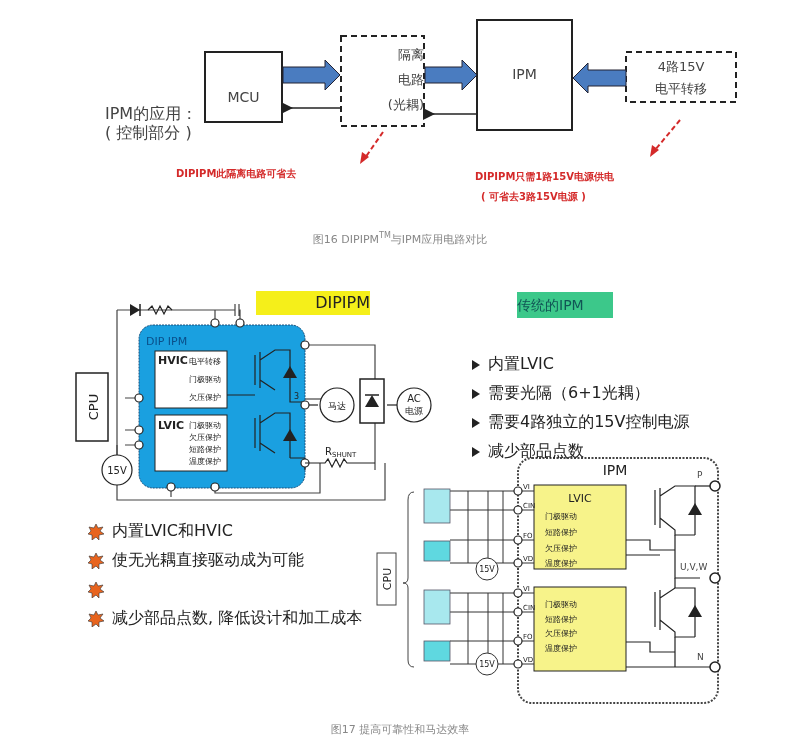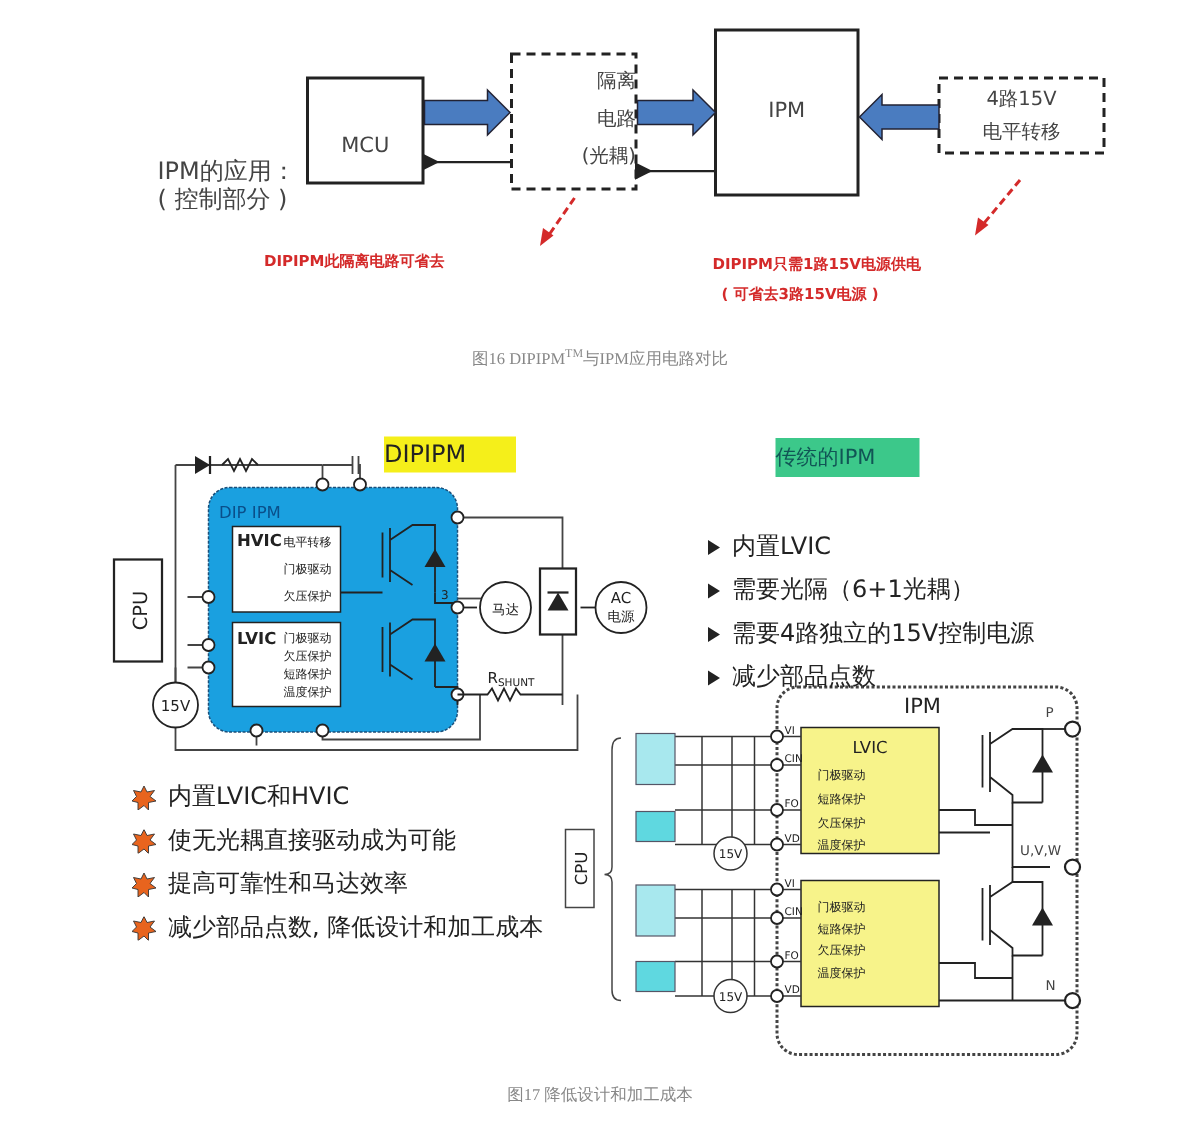--- a/index.html
+++ b/index.html
@@ -1,19 +1,19 @@
 <!DOCTYPE html>
 <html><head>
 <meta charset="utf-8">
 <style>
   html,body{margin:0;padding:0;background:#fff;}
   body{width:800px;height:750px;position:relative;overflow:hidden;font-family:"DejaVu Sans","Liberation Sans",sans-serif;color:#333;}
   .abs{position:absolute;}
   svg text{font-family:"DejaVu Sans","Liberation Sans",sans-serif;}
-  .cap{font-size:11px;color:#888;text-align:center;width:800px;left:0;font-family:Liberation Serif, serif;}
+  .cap{font-size:11px;color:#888;text-align:center;width:800px;left:0;}
   .red{color:#d42a2a;font-weight:bold;font-size:10px;}
   .bullet-list{font-size:16px;color:#222;}
   .bl-item{height:29px;display:flex;align-items:center;}
   .tri{display:inline-block;width:0;height:0;border-top:5px solid transparent;border-bottom:5px solid transparent;border-left:8px solid #222;margin-right:8px;}
   .star{display:inline-block;width:16px;height:16px;margin-right:8px;}
 </style>
 </head>
 <body>
 
 <div class="abs" style="left:105px;top:68px;font-size:16px;line-height:19px;color:#444;margin-top:36px;">
@@ -64,21 +64,21 @@
 </div>
 <div class="abs red" style="left:176px;top:167px;">DIPIPM此隔离电路可省去</div>
 <div class="abs red" style="left:475px;top:167px;line-height:20px;">
   <div>DIPIPM只需1路15V电源供电</div>
   <div style="padding-left:6px;">( 可省去3路15V电源 )</div>
 </div>
 <div class="abs cap" style="top:231px;">
   <span>图16    DIPIPM</span><sup style="font-size:8px;">TM</sup><span>与IPM应用电路对比</span>
 </div>
 
-<div class="abs" style="left:256px;top:291px;width:88px;height:24px;background:#f5ef1a;text-align:left;font-size:16px;line-height:24px;color:#222;">DIPIPM</div>
+<div class="abs" style="left:256px;top:291px;width:114px;height:24px;background:#f5ef1a;text-align:right;font-size:16px;line-height:24px;color:#222;">DIPIPM</div>
 
 <svg class="abs" style="left:0;top:0" width="800" height="750">
 
   <g stroke="#444" stroke-width="1.2" fill="none">
     <path d="M117,310 L117,500 L385,500 L385,463"></path>
     <path d="M117,310 L215,310"></path>
     <path d="M215,310 L235,310 M235,304 L235,316 M239,304 L239,316 M239,310 L240,310 L240,323"></path>
     <path d="M215,310 L215,323"></path>
     <path d="M305,345 L375,345 L375,470"></path>
     <path d="M125,398 L139,398 M125,430 L139,430 M125,445 L139,445"></path>
@@ -264,23 +264,22 @@
   <div class="bl-item">
       <svg class="star" viewBox="0 0 16 16">
         <polygon points="8,0 10,4 15,3 12,7 16,10 11,11 11,16 8,13 4,16 4,11 0,10 3,7 1,3 6,4" fill="#e8641e" stroke="#333" stroke-width="0.6"></polygon>
       </svg>
       <span>使无光耦直接驱动成为可能</span>
     </div>
   <div class="bl-item">
       <svg class="star" viewBox="0 0 16 16">
         <polygon points="8,0 10,4 15,3 12,7 16,10 11,11 11,16 8,13 4,16 4,11 0,10 3,7 1,3 6,4" fill="#e8641e" stroke="#333" stroke-width="0.6"></polygon>
       </svg>
-      <span>提高可靠性和马达效率</span>
     </div>
   <div class="bl-item">
       <svg class="star" viewBox="0 0 16 16">
         <polygon points="8,0 10,4 15,3 12,7 16,10 11,11 11,16 8,13 4,16 4,11 0,10 3,7 1,3 6,4" fill="#e8641e" stroke="#333" stroke-width="0.6"></polygon>
       </svg>
       <span>减少部品点数, 降低设计和加工成本</span>
     </div>
 </div>
 
-<div class="abs cap" style="top:722px;">图17    降低设计和加工成本</div>
+<div class="abs cap" style="top:722px;">图17    提高可靠性和马达效率</div>
 
 </body></html>

